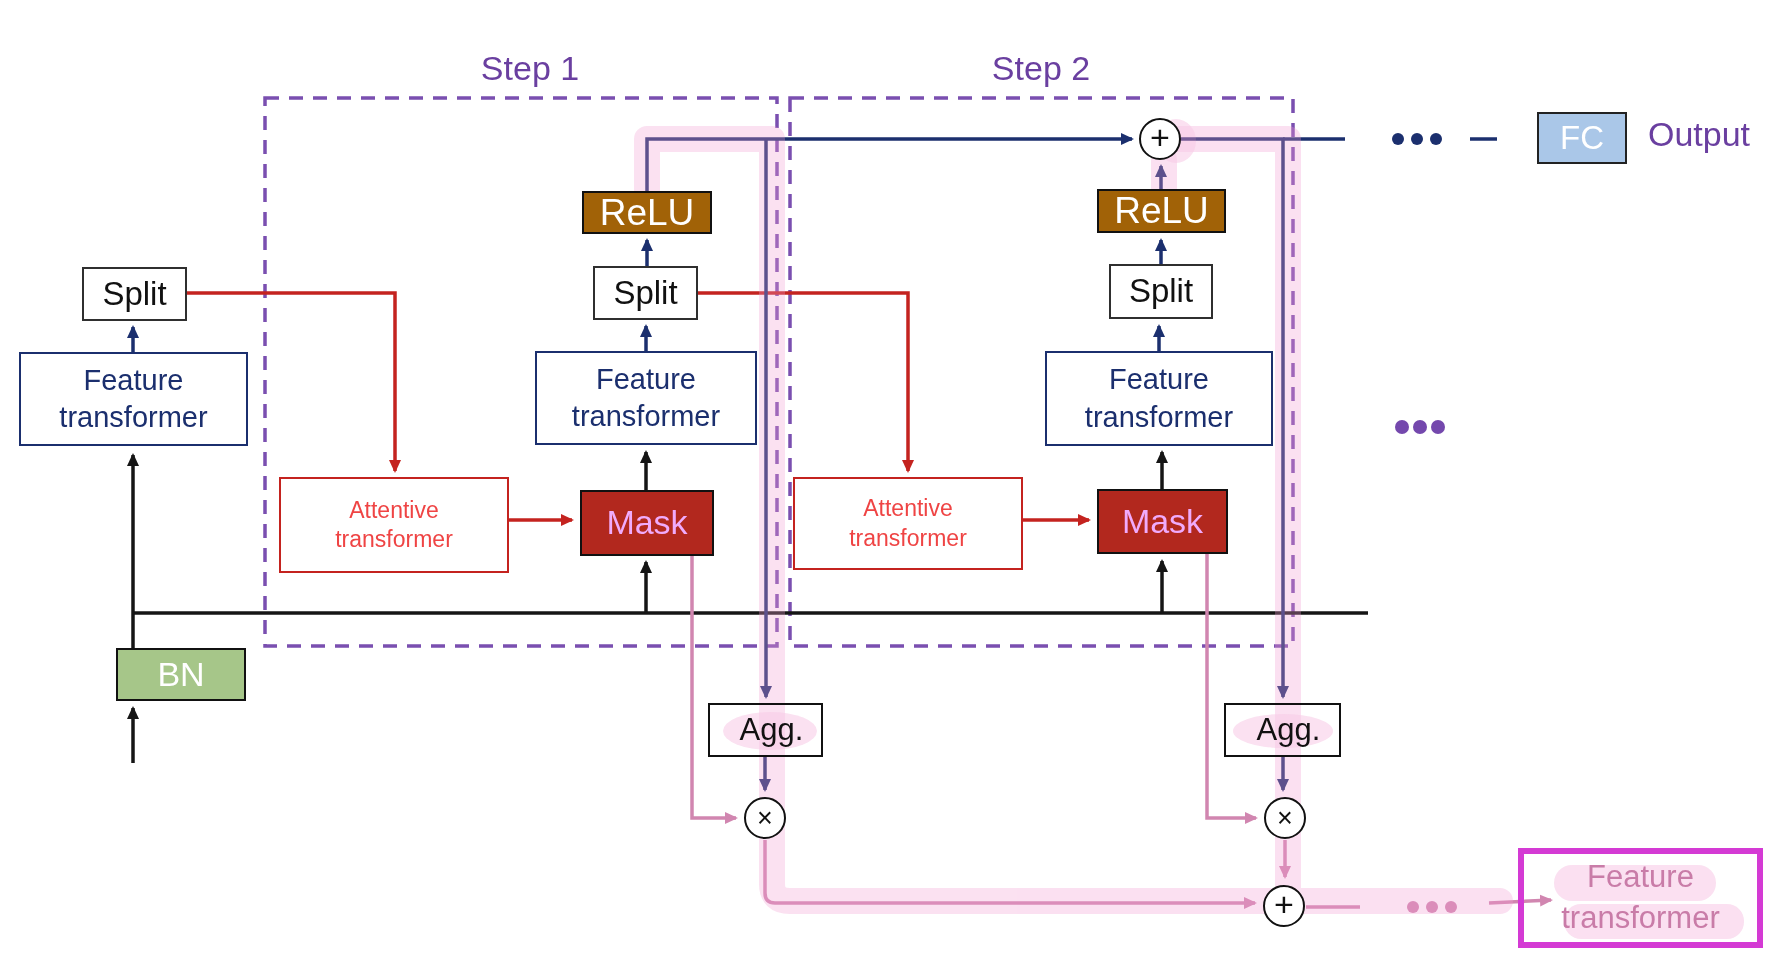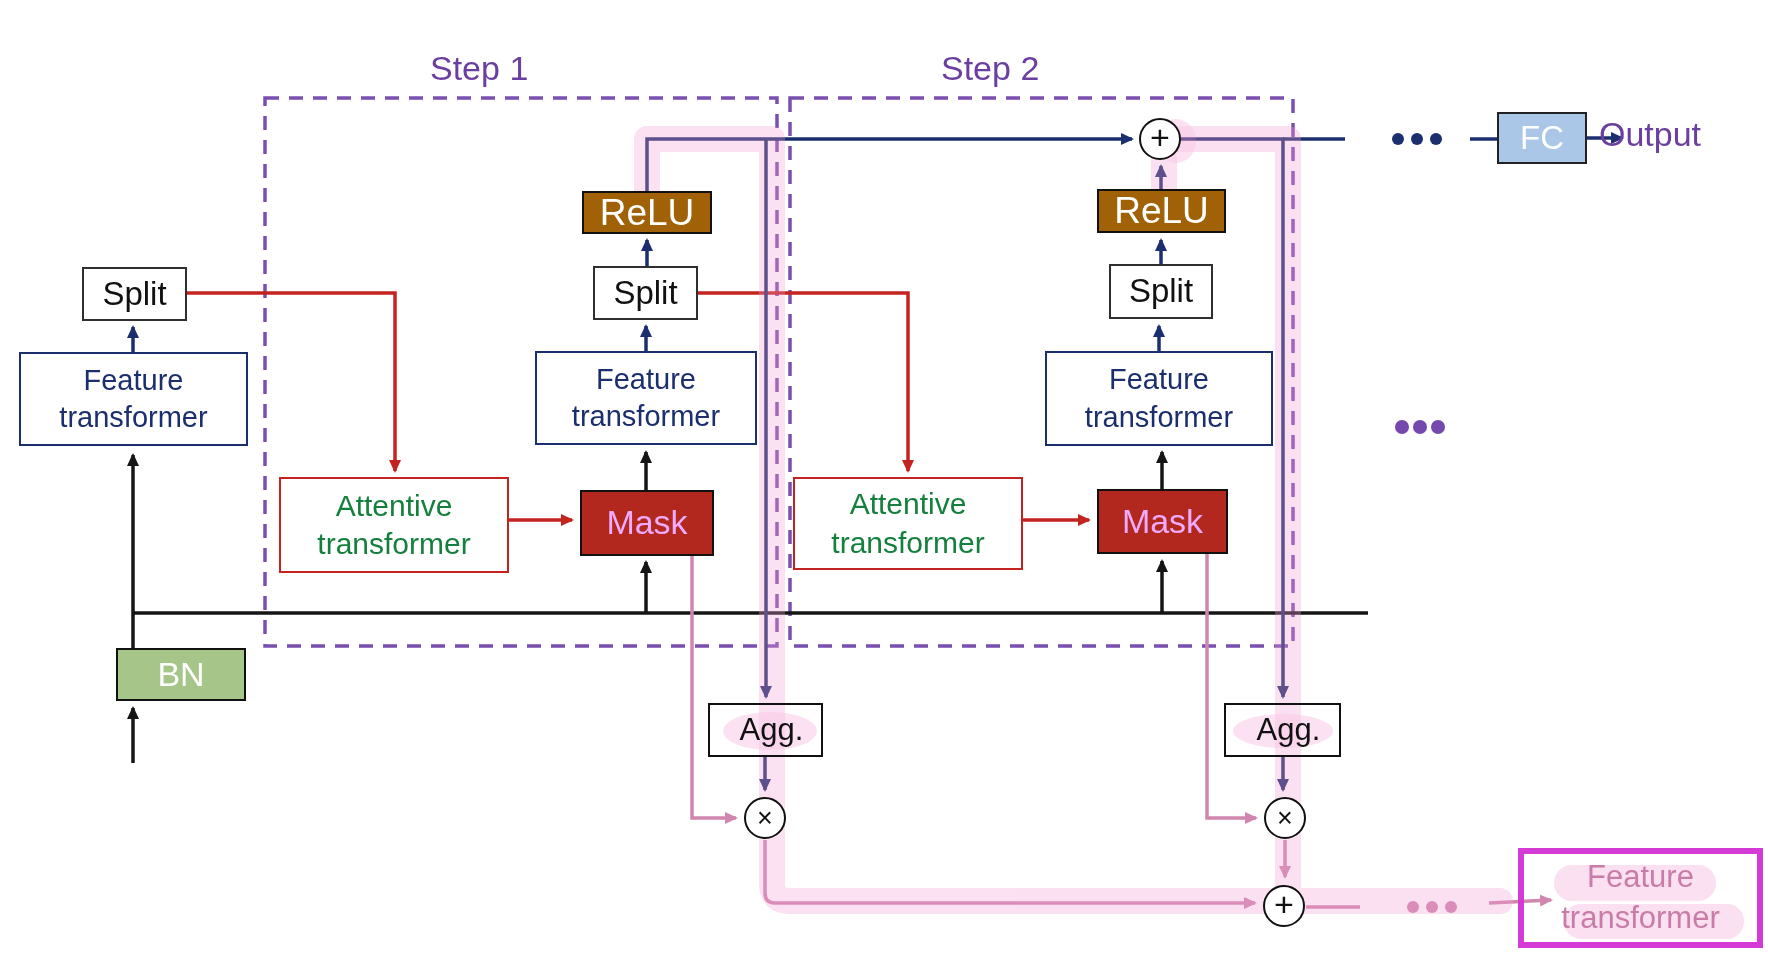--- a/index.html
+++ b/index.html
@@ -9,35 +9,35 @@
   }
   .stage svg{position:absolute;left:0;top:0;}
   .box{
     position:absolute;box-sizing:border-box;display:flex;flex-direction:column;
     align-items:center;justify-content:center;text-align:center;background:#ffffff;
     line-height:1.28;font-weight:500;
   }
   .box span{display:block;white-space:nowrap;}
   .split{border:2.5px solid #2f2f2f;color:#111;font-size:33px;text-align:center;}
   .ft{border:2.5px solid #1b2f6e;color:#1b2f6e;font-size:29px;}
-  .att{border:2.5px solid #c4231f;color:#15803d;font-size:30px;}
+  .att{border:2.5px solid #c4231f;color:#ef4444;font-size:23px;}
   .mask{background:#b2281e;border:2.5px solid #111;color:#f0abfc;font-size:34px;}
   .relu{background:#a16207;border:2.5px solid #111;color:#fff;font-size:37px;}
   .agg{background:transparent;border:2.5px solid #111;color:#111;font-size:31px;padding-left:12px;}
   .bn{background:#a6c689;border:2px solid #111;color:#fff;font-size:34px;margin-left:48px;}
-  .fc{background:#aac7e8;border:2.5px solid #222;color:#fff;font-size:33px;}
+  .fc{background:#aac7e8;border:2.5px solid #222;color:#fff;font-size:33px;margin-left:40px;}
   .fattr{background:transparent;border:6px solid #d43ad4;color:#c97ca8;font-size:31px;line-height:1.32;}
   .op{
     position:absolute;box-sizing:border-box;width:42px;height:42px;border-radius:50%;
     border:2.5px solid #111;background:#fff;color:#111;display:flex;align-items:center;
     justify-content:center;font-weight:500;
   }
   .op.mult{font-size:27px;}
   .op.plus{font-size:34px;padding-bottom:3px;}
-  .lbl{position:absolute;text-align:left;font-weight:500;white-space:nowrap;}
+  .lbl{position:absolute;text-align:center;font-weight:500;white-space:nowrap;}
   .steplbl{color:#6a3fa0;font-size:34px;width:200px;}
   .features-lbl{color:#111;font-size:33px;width:200px;}
   .output-lbl{color:#6a3fa0;font-size:34px;width:200px;}
 </style>
 </head>
 <body>
 
 <div class="stage">
 
   <svg width="1768" height="960" viewBox="0 0 1768 960">

